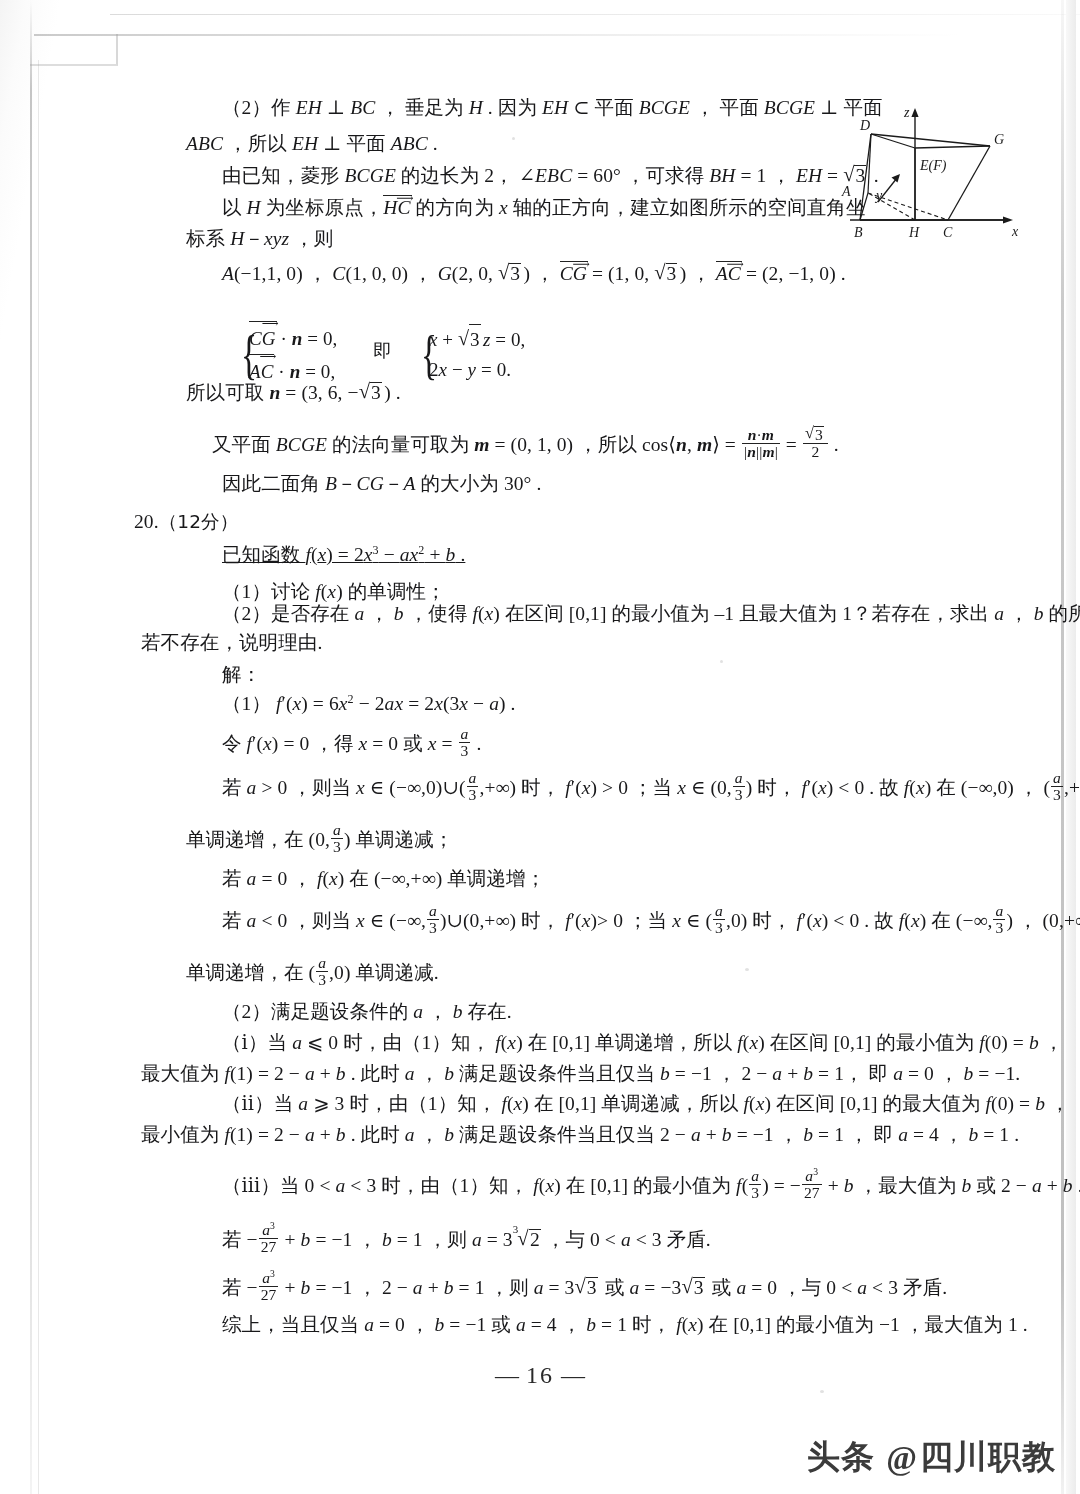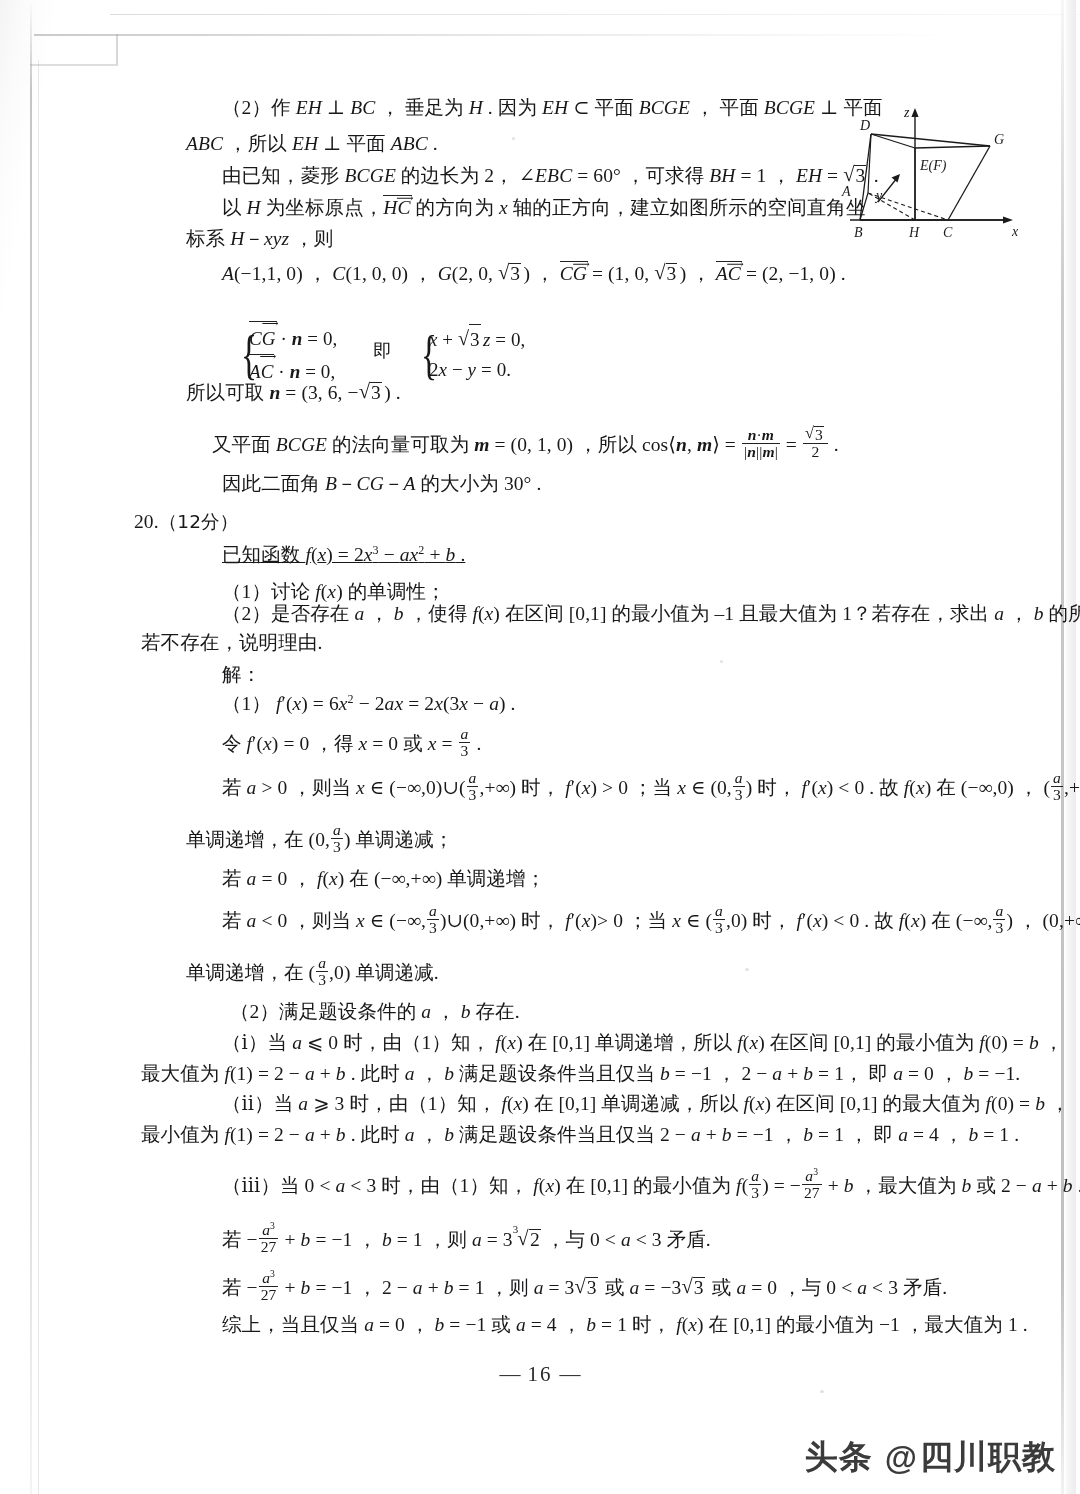--- a/index.html
+++ b/index.html
@@ -195,31 +195,31 @@
     font-size: 14px;
     fill: #1b1b1b;
   }
 
   
   .pagenum {
     position: absolute;
     left: 0; right: 0;
     top: 1362px;
     text-align: center;
-    font-size: 21px;
+    font-size: 24px;
     letter-spacing: 2px;
     color: #2a2a2a;
   }
   .pagenum .dash { letter-spacing: 0; padding: 0 7px; }
 
   .watermark {
     position: absolute;
     right: 24px;
     bottom: 14px;
-    font-family: Liberation Sans, sans-serif;
+    font-family: Liberation Serif, serif;
     font-weight: bold;
     font-size: 33px;
     letter-spacing: 1px;
     color: #2b2b2b;
     opacity: .92;
     white-space: nowrap;
   }
   .watermark .at {
     display: inline-block;
     transform: translateY(1px);
@@ -340,21 +340,21 @@
   <div class="ln" style="left:222px; top:869px;">
     若 <i class="v">a</i> = 0 ， <i class="v">f</i>(<i class="v">x</i>) 在 (−∞,+∞) 单调递增；
   </div>
   <div class="ln" style="left:222px; top:905px;">
     若 <i class="v">a</i> &lt; 0 ，则当 <i class="v">x</i> ∈ (−∞,<span class="frac"><span class="num"><i class="v">a</i></span><span>3</span></span>)∪(0,+∞) 时， <i class="v">f</i>′(<i class="v">x</i>)&gt; 0 ；当 <i class="v">x</i> ∈ (<span class="frac"><span class="num"><i class="v">a</i></span><span>3</span></span>,0) 时， <i class="v">f</i>′(<i class="v">x</i>) &lt; 0 . 故 <i class="v">f</i>(<i class="v">x</i>) 在 (−∞,<span class="frac"><span class="num"><i class="v">a</i></span><span>3</span></span>) ， (0,+∞)
   </div>
   <div class="ln" style="left:186px; top:957px;">
     单调递增，在 (<span class="frac"><span class="num"><i class="v">a</i></span><span>3</span></span>,0) 单调递减.
   </div>
 
-  <div class="ln" style="left:222px; top:1002px;margin-left:8px;">
+  <div class="ln" style="left:222px; top:1002px;">
     （2）满足题设条件的 <i class="v">a</i> ， <i class="v">b</i> 存在.
   </div>
   <div class="ln" style="left:222px; top:1033px;">
     （ⅰ）当 <i class="v">a</i> ⩽ 0 时，由（1）知， <i class="v">f</i>(<i class="v">x</i>) 在 [0,1] 单调递增，所以 <i class="v">f</i>(<i class="v">x</i>) 在区间 [0,1] 的最小值为 <i class="v">f</i>(0) = <i class="v">b</i> ，
   </div>
   <div class="ln" style="left:141px; top:1064px;">
     最大值为 <i class="v">f</i>(1) = 2 − <i class="v">a</i> + <i class="v">b</i> . 此时 <i class="v">a</i> ， <i class="v">b</i> 满足题设条件当且仅当 <i class="v">b</i> = −1 ， 2 − <i class="v">a</i> + <i class="v">b</i> = 1， 即 <i class="v">a</i> = 0 ， <i class="v">b</i> = −1.
   </div>
   <div class="ln" style="left:222px; top:1094px;">
     （ⅱ）当 <i class="v">a</i> ⩾ 3 时，由（1）知， <i class="v">f</i>(<i class="v">x</i>) 在 [0,1] 单调递减，所以 <i class="v">f</i>(<i class="v">x</i>) 在区间 [0,1] 的最大值为 <i class="v">f</i>(0) = <i class="v">b</i> ，

